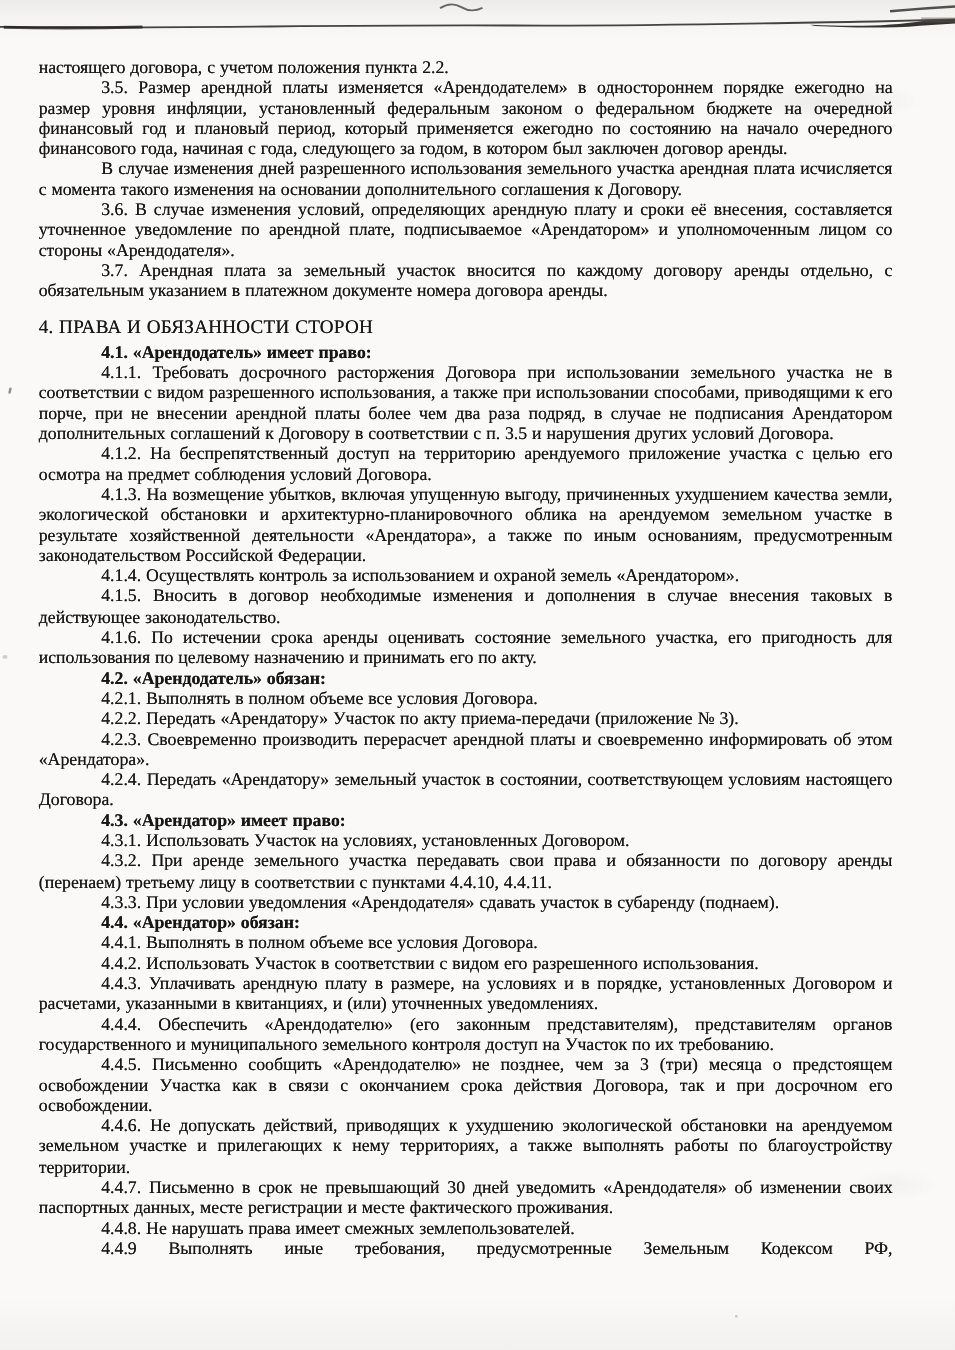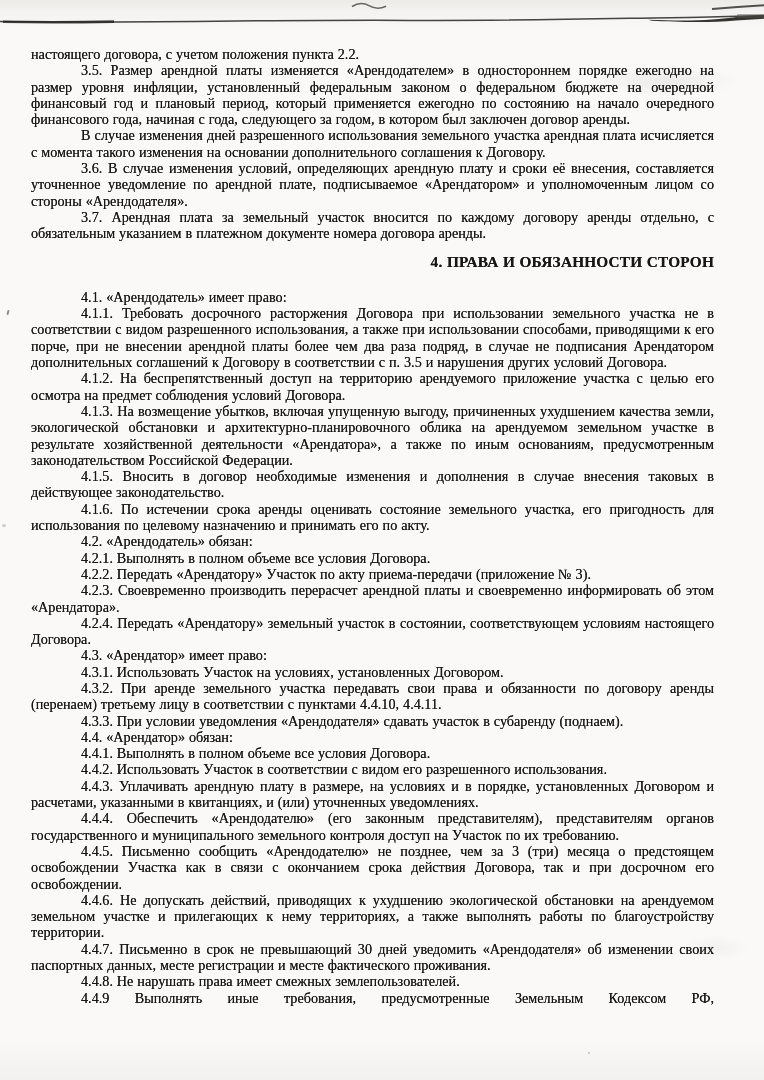--- a/index.html
+++ b/index.html
@@ -28,28 +28,28 @@
     width: 683px;
     color: #181716;
     font-size: 14.2px;
     line-height: 16.3px;
     text-align: justify;
     word-spacing: 0.4px;
     text-shadow: 0 0 0.45px rgba(25,24,22,0.85);
   }
   .doc-body p.para { text-indent: 50px; }
   .doc-body p.cont { text-indent: 0; }
-  .doc-body p.bold { font-weight: normal; text-indent: 50px; }
+  .doc-body p.bold { font-weight: bold; text-indent: 50px; }
   .doc-body p.heading {
-    font-weight: bold;
-    text-align: right;
+    font-weight: normal;
+    text-align: left;
     text-indent: 0;
     font-size: 15.3px;
     letter-spacing: 0.2px;
-    margin: 12px 0 19px 0;
+    margin: 12px 0 4px 0;
   }
   .doc-body p.lastjust { text-align-last: justify; }
   .speck { position: absolute; pointer-events: none; }
   .speck-apostrophe {
     left: 7px; top: 310px; width: 2px; height: 5px;
     background: #6b6b68; border-radius: 2px; transform: rotate(14deg); opacity: 0.75;
   }
   .speck-left-faint {
     left: 2px; top: 524px; width: 4px; height: 3px;
     background: #9a9a96; border-radius: 50%; opacity: 0.45;
@@ -98,20 +98,21 @@
       <p class="cont">настоящего договора, с учетом положения пункта 2.2.</p>
       <p class="para">3.5. Размер арендной платы изменяется «Арендодателем» в одностороннем порядке ежегодно на размер уровня инфляции, установленный федеральным законом о федеральном бюджете на очередной финансовый год и плановый период, который применяется ежегодно по состоянию на начало очередного финансового года, начиная с года, следующего за годом, в котором был заключен договор аренды.</p>
       <p class="para">В случае изменения дней разрешенного использования земельного участка арендная плата исчисляется с момента такого изменения на основании дополнительного соглашения к Договору.</p>
       <p class="para">3.6. В случае изменения условий, определяющих арендную плату и сроки её внесения, составляется уточненное уведомление по арендной плате, подписываемое «Арендатором» и уполномоченным лицом со стороны «Арендодателя».</p>
       <p class="para">3.7. Арендная плата за земельный участок вносится по каждому договору аренды отдельно, с обязательным указанием в платежном документе номера договора аренды.</p>
       <p class="heading">4. ПРАВА И ОБЯЗАННОСТИ СТОРОН</p>
       <p class="bold">4.1. «Арендодатель» имеет право:</p>
       <p class="para">4.1.1. Требовать досрочного расторжения Договора при использовании земельного участка не в соответствии с видом разрешенного использования, а также при использовании способами, приводящими к его порче, при не внесении арендной платы более чем два раза подряд, в случае не подписания Арендатором дополнительных соглашений к Договору в соответствии с п. 3.5 и нарушения других условий Договора.</p>
       <p class="para">4.1.2. На беспрепятственный доступ на территорию арендуемого приложение участка с целью его осмотра на предмет соблюдения условий Договора.</p>
       <p class="para">4.1.3. На возмещение убытков, включая упущенную выгоду, причиненных ухудшением качества земли, экологической обстановки и архитектурно-планировочного облика на арендуемом земельном участке в результате хозяйственной деятельности «Арендатора», а также по иным основаниям, предусмотренным законодательством Российской Федерации.</p>
+      <p class="para">4.1.4. Осуществлять контроль за использованием и охраной земель «Арендатором».</p>
       <p class="para">4.1.5. Вносить в договор необходимые изменения и дополнения в случае внесения таковых в действующее законодательство.</p>
       <p class="para">4.1.6. По истечении срока аренды оценивать состояние земельного участка, его пригодность для использования по целевому назначению и принимать его по акту.</p>
       <p class="bold">4.2. «Арендодатель» обязан:</p>
       <p class="para">4.2.1. Выполнять в полном объеме все условия Договора.</p>
       <p class="para">4.2.2. Передать «Арендатору» Участок по акту приема-передачи (приложение № 3).</p>
       <p class="para">4.2.3. Своевременно производить перерасчет арендной платы и своевременно информировать об этом «Арендатора».</p>
       <p class="para">4.2.4. Передать «Арендатору» земельный участок в состоянии, соответствующем условиям настоящего Договора.</p>
       <p class="bold">4.3. «Арендатор» имеет право:</p>
       <p class="para">4.3.1. Использовать Участок на условиях, установленных Договором.</p>
       <p class="para">4.3.2. При аренде земельного участка передавать свои права и обязанности по договору аренды (перенаем) третьему лицу в соответствии с пунктами 4.4.10, 4.4.11.</p>

